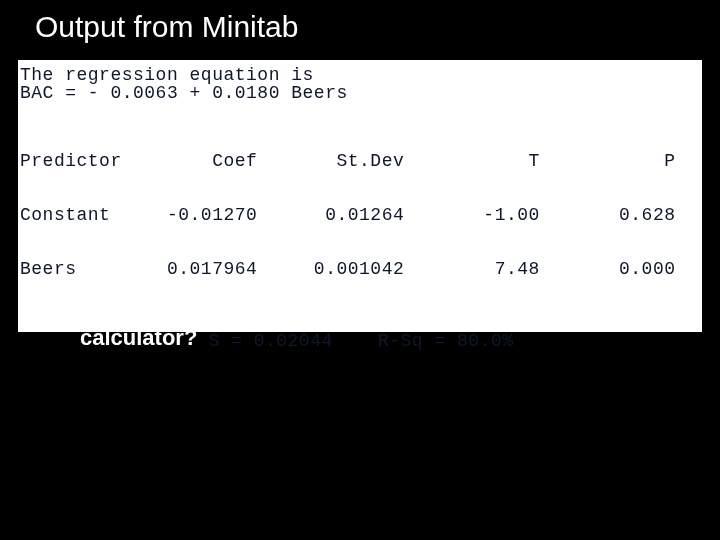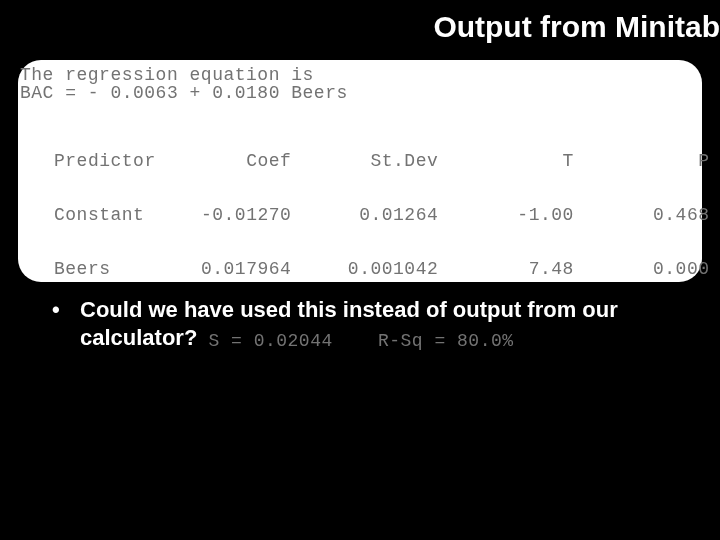--- a/index.html
+++ b/index.html
@@ -11,50 +11,48 @@
     overflow: hidden;
   }
   .slide {
     position: relative;
     width: 720px;
     height: 540px;
     font-family: Arial, Helvetica, sans-serif;
     color: #ffffff;
   }
   .title {
-    text-align: right;
-    font-weight: 700;
+    text-align: left;
+    font-weight: 400;
     font-size: 30px;
     padding-top: 10px;
     padding-left: 35px;
   }
   .output-box {
     position: absolute;
     left: 18px;
     top: 60px;
     width: 684px;
-    height: 222px;
+    height: 272px;
     background: #ffffff;
-    color: #737373;
+    color: #0f172a;
     font-family: "Courier New", Courier, monospace;
     font-size: 18px;
     line-height: 1.0;
     padding: 6px 0 0 2px;
     box-sizing: border-box;
-    border-radius: 23px;
   }
   .mono-line {
     white-space: pre;
     letter-spacing: 0.5px;
   }
   .mono-block {
     white-space: pre;
     letter-spacing: 0.5px;
     padding-top: 14px;
-    margin-left: 34px;
   }
   .mono-summary {
     white-space: pre;
     letter-spacing: 0.5px;
     padding-top: 18px;
     text-align: center;
   }
   .bullet-wrap {
     position: absolute;
     left: 52px;
@@ -79,21 +77,21 @@
 <div class="slide">
 
   <div class="title">Output from Minitab</div>
 
   <div class="output-box">
     <div class="mono-line">The regression equation is</div>
     <div class="mono-line">BAC = - 0.0063 + 0.0180 Beers</div>
 
     <div class="mono-block">
       <div class="mono-line">Predictor        Coef       St.Dev           T           P</div>
-      <div class="mono-line">Constant     -0.01270      0.01264       -1.00       0.468</div>
+      <div class="mono-line">Constant     -0.01270      0.01264       -1.00       0.628</div>
       <div class="mono-line">Beers        0.017964     0.001042        7.48       0.000</div>
     </div>
 
     <div class="mono-summary">S = 0.02044    R-Sq = 80.0%</div>
   </div>
 
   <div class="bullet-wrap">
     <div class="bullet">
       <span class="dot">•</span>
       <span>Could we have used this instead of output from our calculator?</span>

